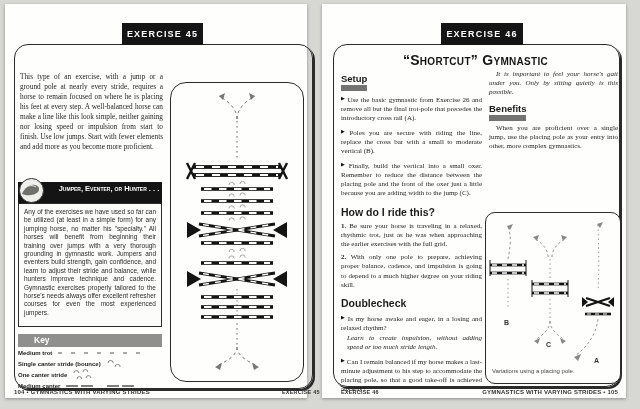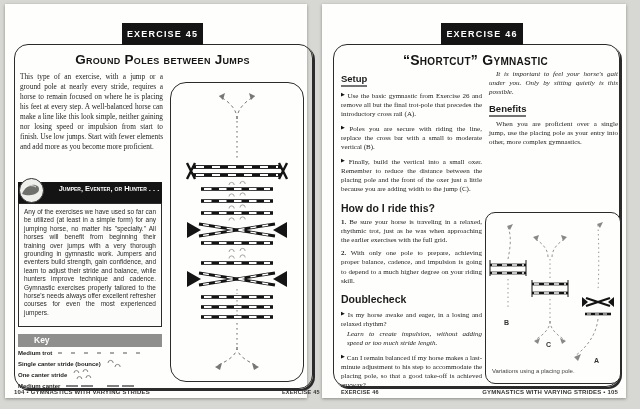--- a/index.html
+++ b/index.html
@@ -9,21 +9,21 @@
   #page-left{left:5px;width:302px;}
   #page-right{left:322px;width:304px;}
   .bbox{position:absolute;border:1px solid #2b2b2b;border-radius:14px;box-shadow:2px 2px 0 #2b2b2b;background:transparent;}
   .tab{position:absolute;background:#141414;color:#fff;font-family:"Liberation Sans",sans-serif;
        font-weight:bold;font-size:9px;letter-spacing:1.2px;text-align:center;line-height:22px;height:22px;z-index:3;}
   .ptitle{position:absolute;text-align:center;font-weight:bold;font-size:13.5px;letter-spacing:.3px;
        font-variant:small-caps;font-family:"Liberation Sans",sans-serif;color:#141414;}
   .col{position:absolute;}
   .p{font-size:7px;line-height:9.2px;text-align:justify;margin:0 0 4px 0;}
   .hu{font-family:"Liberation Sans",sans-serif;font-weight:bold;font-size:9.5px;margin:5px 0 3px 0;}
-  .hu span{display:inline-block;border-bottom:2px solid #737373;padding-bottom:1px;}
+  .hu span{display:inline-block;border-bottom:6px solid #737373;padding-bottom:1px;}
   .hbig{font-family:"Liberation Sans",sans-serif;font-weight:bold;font-size:10.5px;margin:7px 0 4px 0;}
   .bul{font-size:5px;vertical-align:1.5px;margin-right:2px;color:#141414;}
   .stepnum{font-weight:bold;}
   .tip{font-style:italic;padding-left:6px;}
   .note{font-style:italic;text-indent:7px;}
   .ind{text-indent:7px;}
   .sb-head{position:absolute;background:#141414;color:#fff;z-index:2;font-family:"Liberation Sans",sans-serif;
        font-weight:bold;font-variant:small-caps;font-size:7.5px;line-height:9.5px;text-align:center;
        padding:2px 2px 0 40px;box-sizing:border-box;}
   .sb-body{position:absolute;background:#fcfcfa;border:1px solid #2b2b2b;box-sizing:border-box;
@@ -40,21 +40,20 @@
   .dlabel{position:absolute;font-family:"Liberation Sans",sans-serif;font-weight:bold;font-size:7px;color:#333;}
   .caption{position:absolute;font-family:"Liberation Sans",sans-serif;font-size:6px;color:#444;}
   svg{display:block;}
 </style>
 </head>
 <body>
 
 <div class="page" id="page-left">
   <div class="bbox" style="left:9px;top:40px;width:297px;height:343px;"></div>
   <div class="tab" style="left:117px;top:19px;width:81px;">EXERCISE 45</div>
-  <div class="ptitle" style="left:9px;top:48px;width:297px;">Ground Poles between Jumps</div>
 
   <div class="col" style="left:15px;top:68px;width:143px;">
     <p class="p" style="font-size:7.3px;line-height:10px;">This type of an exercise, with a jump or a ground pole at nearly every stride, requires a horse to remain focused on where he is placing his feet at every step. A well-balanced horse can make a line like this look simple, neither gaining nor losing speed or impulsion from start to finish. Use low jumps. Start with fewer elements and add more as you become more proficient.</p>
   </div>
 
   <div class="sb-icon" style="left:13px;top:173px;">
     <svg width="27" height="27" viewBox="0 0 27 27">
       <circle cx="13.5" cy="13.5" r="12" fill="#efefec" stroke="#333" stroke-width="1"></circle>
       <path d="M4,17 C7,10 12,7 17,8 C21,9 22,12 20,15 C16,19 9,19 4,17 Z" fill="#6f6f6c"></path>
       <path d="M7,11 C10,8 15,8 18,10" fill="none" stroke="#fff" stroke-width="0.8"></path>

